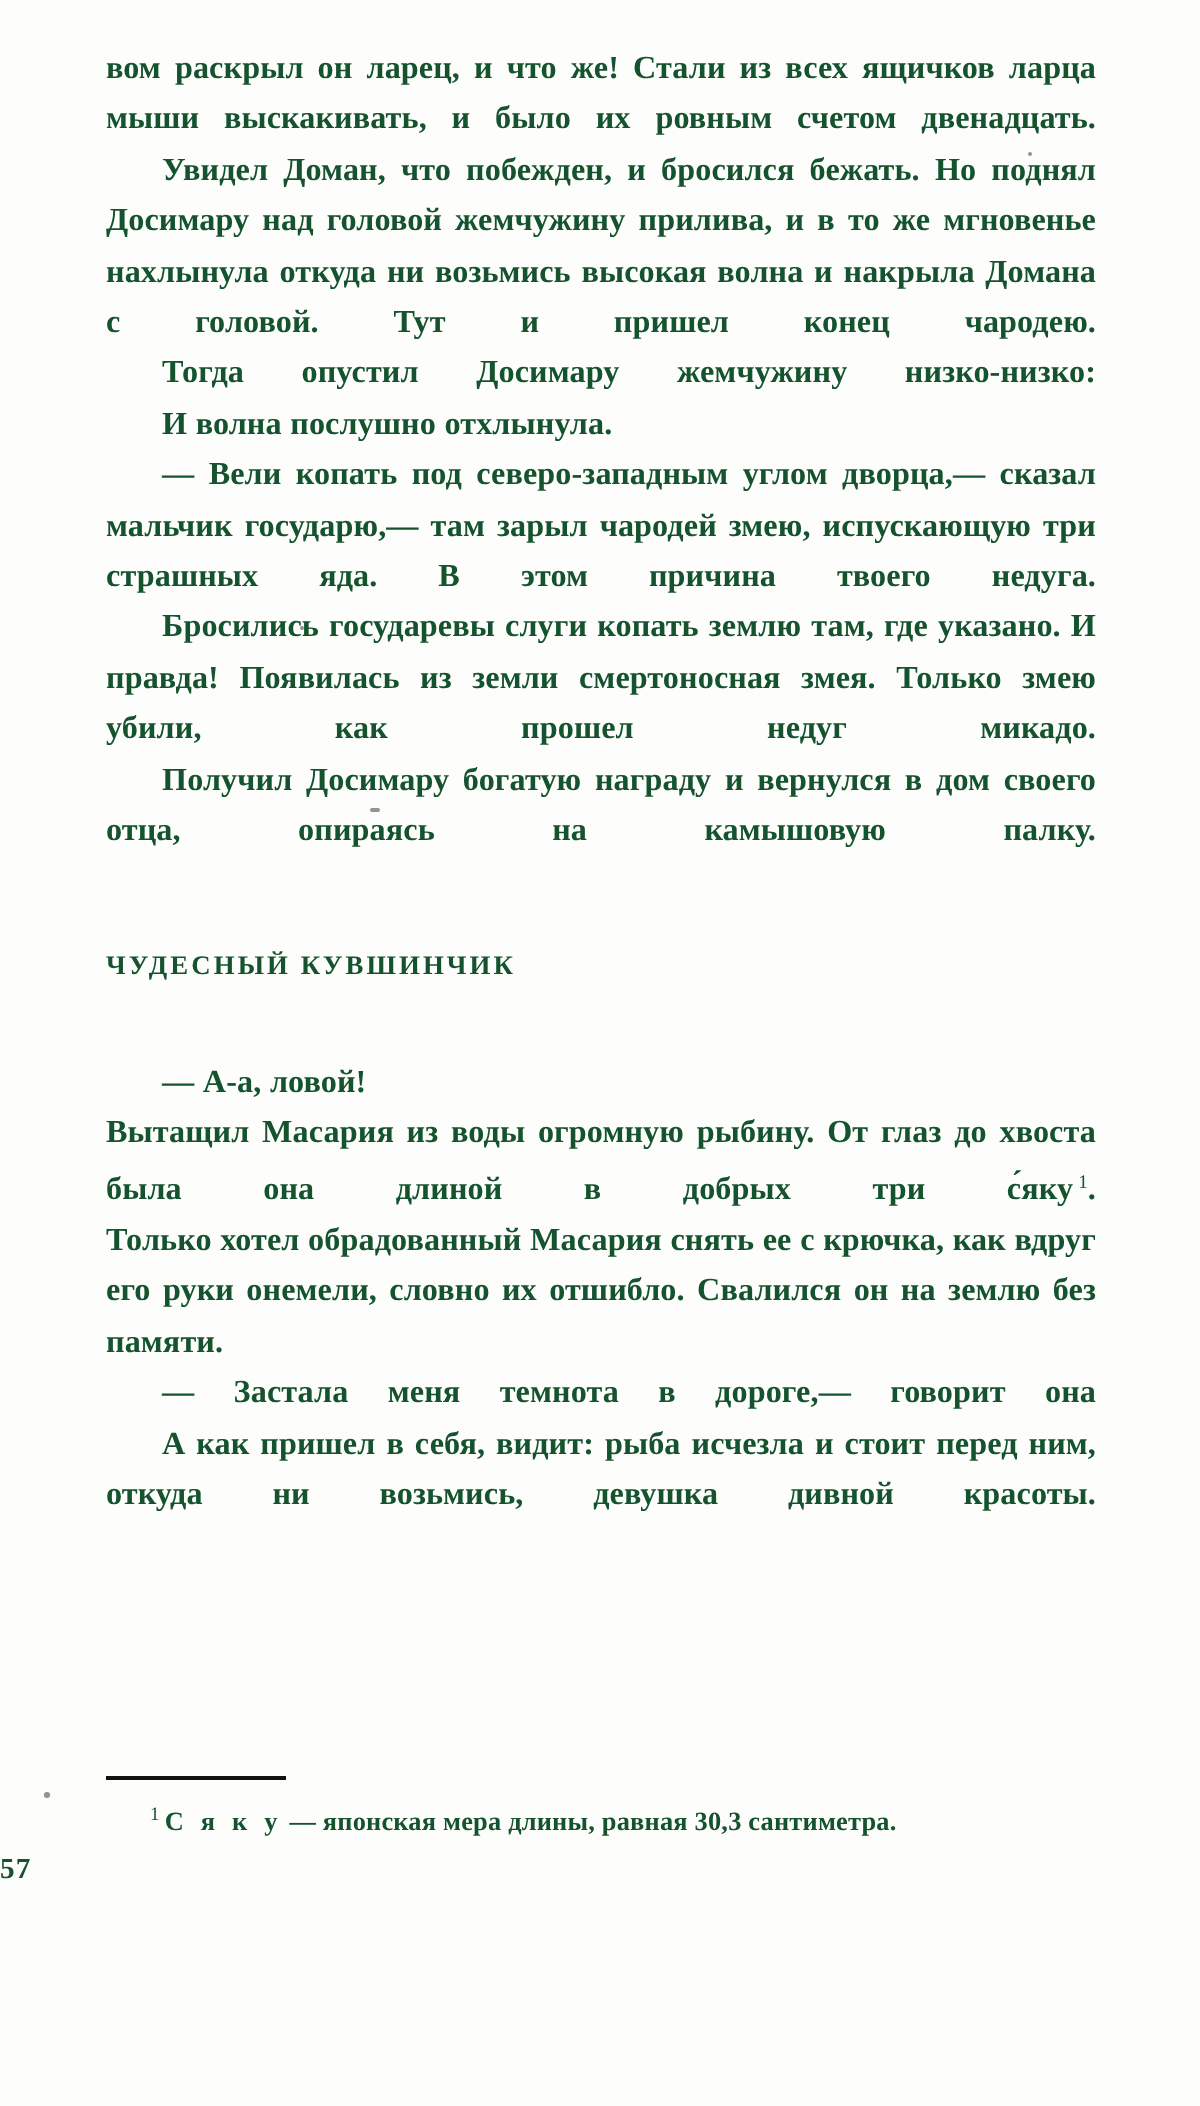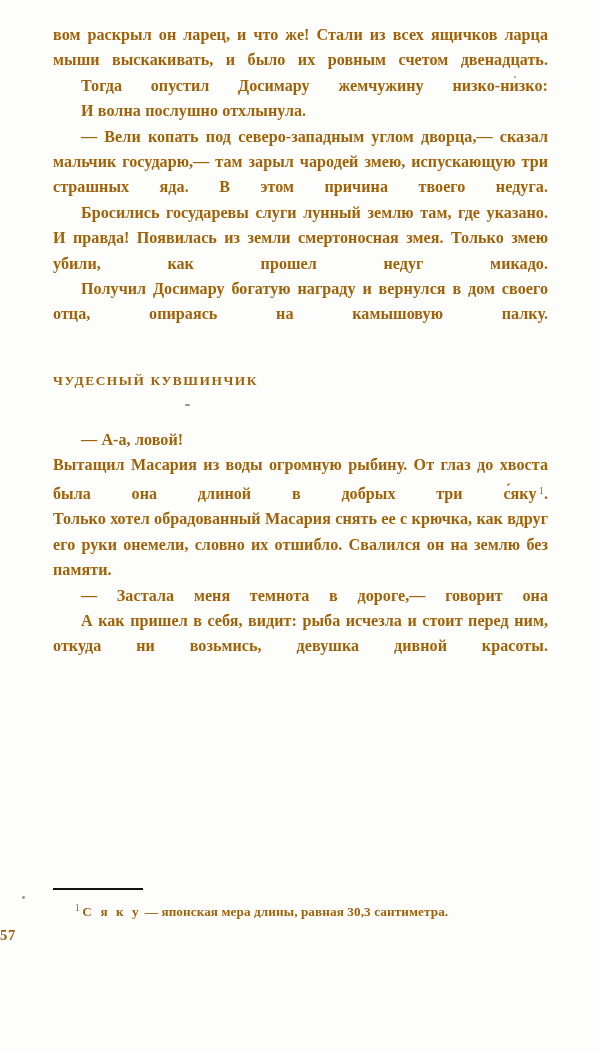--- a/index.html
+++ b/index.html
@@ -8,21 +8,21 @@
     padding: 0;
     background: #ffffff;
   }
   .page {
     position: relative;
     width: 600px;
     height: 1053px;
     background: #fdfdfc;
     overflow: hidden;
     font-family: "Liberation Serif", "DejaVu Serif", serif;
-    color: #a16207;
+    color: #14532d;
     -webkit-font-smoothing: none;
   }
 
   
   .textblock {
     position: absolute;
     left: 53px;
     top: 22px;
     width: 495px;
   }
@@ -126,24 +126,25 @@
 
 <div class="page">
 
   <div class="speck s1"></div>
   <div class="speck s3"></div>
   <div class="speck s4"></div>
 
   <div class="textblock">
 
     <p class="para noindent full">вом раскрыл он ларец, и что же! Стали из всех ящичков ларца мыши выскакивать, и было их ров­ным счетом двенадцать.</p>
+    <p class="para full">Увидел Доман, что побежден, и бросился бежать. Но поднял Досимару над головой жемчужину при­лива, и в то же мгновенье нахлынула откуда ни возьмись высокая волна и накрыла Домана с го­ловой. Тут и пришел конец чародею.</p>
     <p class="para full">Тогда опустил Досимару жемчужину низко-низко:</p>
     <p class="para">И волна послушно отхлынула.</p>
     <p class="para dialogue full">— Вели копать под северо-западным углом дворца,— сказал мальчик государю,— там зарыл чародей змею, испускающую три страшных яда. В этом причина твоего недуга.</p>
-    <p class="para full">Бросились государевы слуги лунный землю там, где указано. И правда! Появилась из земли смерто­носная змея. Только змею убили, как прошел недуг микадо.</p>
+    <p class="para full">Бросились государевы слуги копать землю там, где указано. И правда! Появилась из земли смерто­носная змея. Только змею убили, как прошел недуг микадо.</p>
     <p class="para full">Получил Досимару богатую награду и вернулся в дом своего отца, опираясь на камышовую палку.</p>
 
     <h2 class="heading">ЧУДЕСНЫЙ КУВШИНЧИК</h2>
 
     <p class="para dialogue">— А-а, ловой!</p>
 
     <p class="para noindent full"><span>Вытащил Масария из воды огромную рыбину. От глаз до хвоста была она длиной в добрых три с́яку</span><sup class="fnref">1</sup><span>.</span></p>
 
     <p class="para noindent full">Только хотел обрадованный Масария снять ее с крючка, как вдруг его руки онемели, словно их от­шибло. Свалился он на землю без памяти.</p>
     <p class="para dialogue full">— Застала меня темнота в дороге,— говорит она</p>

